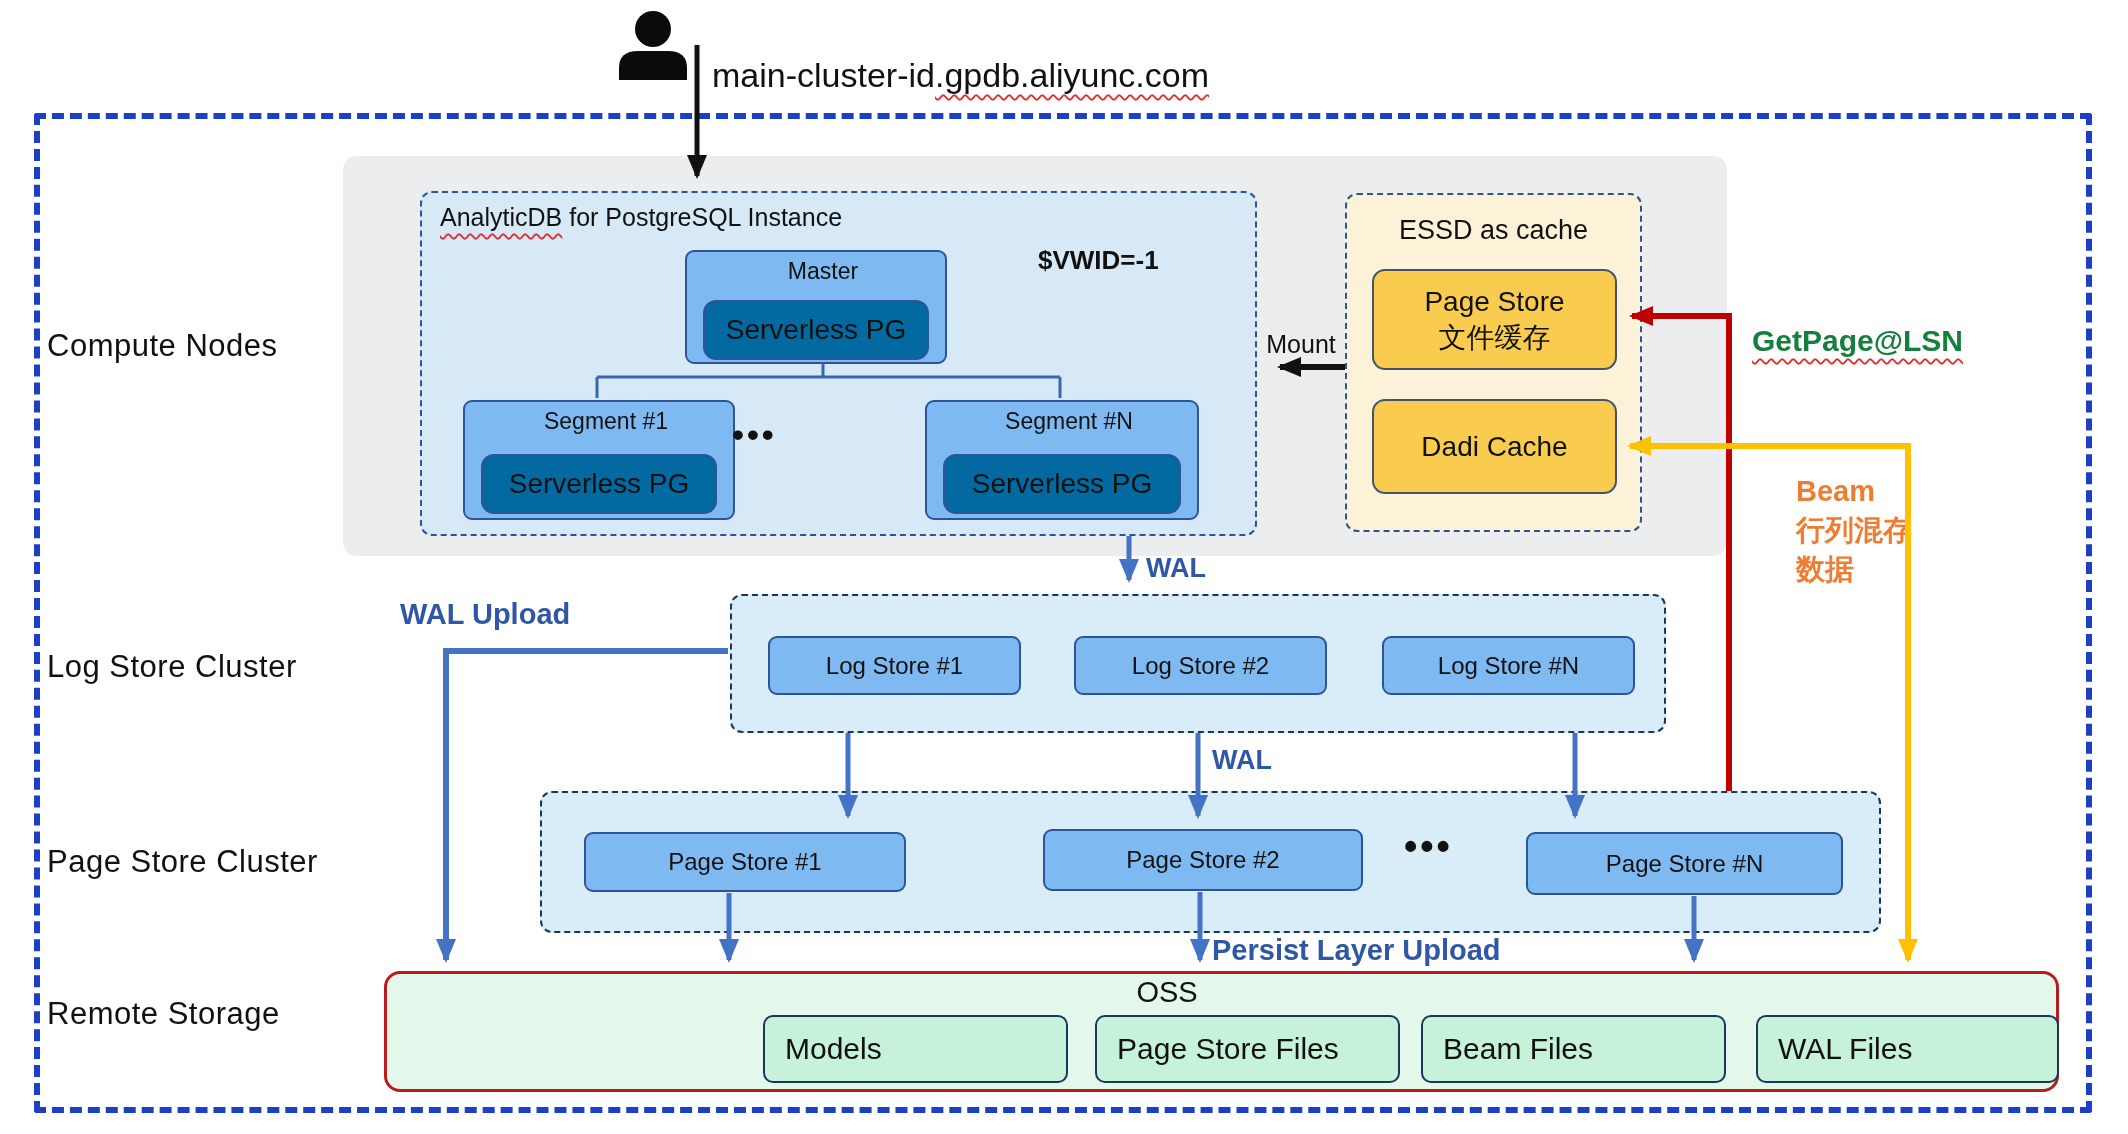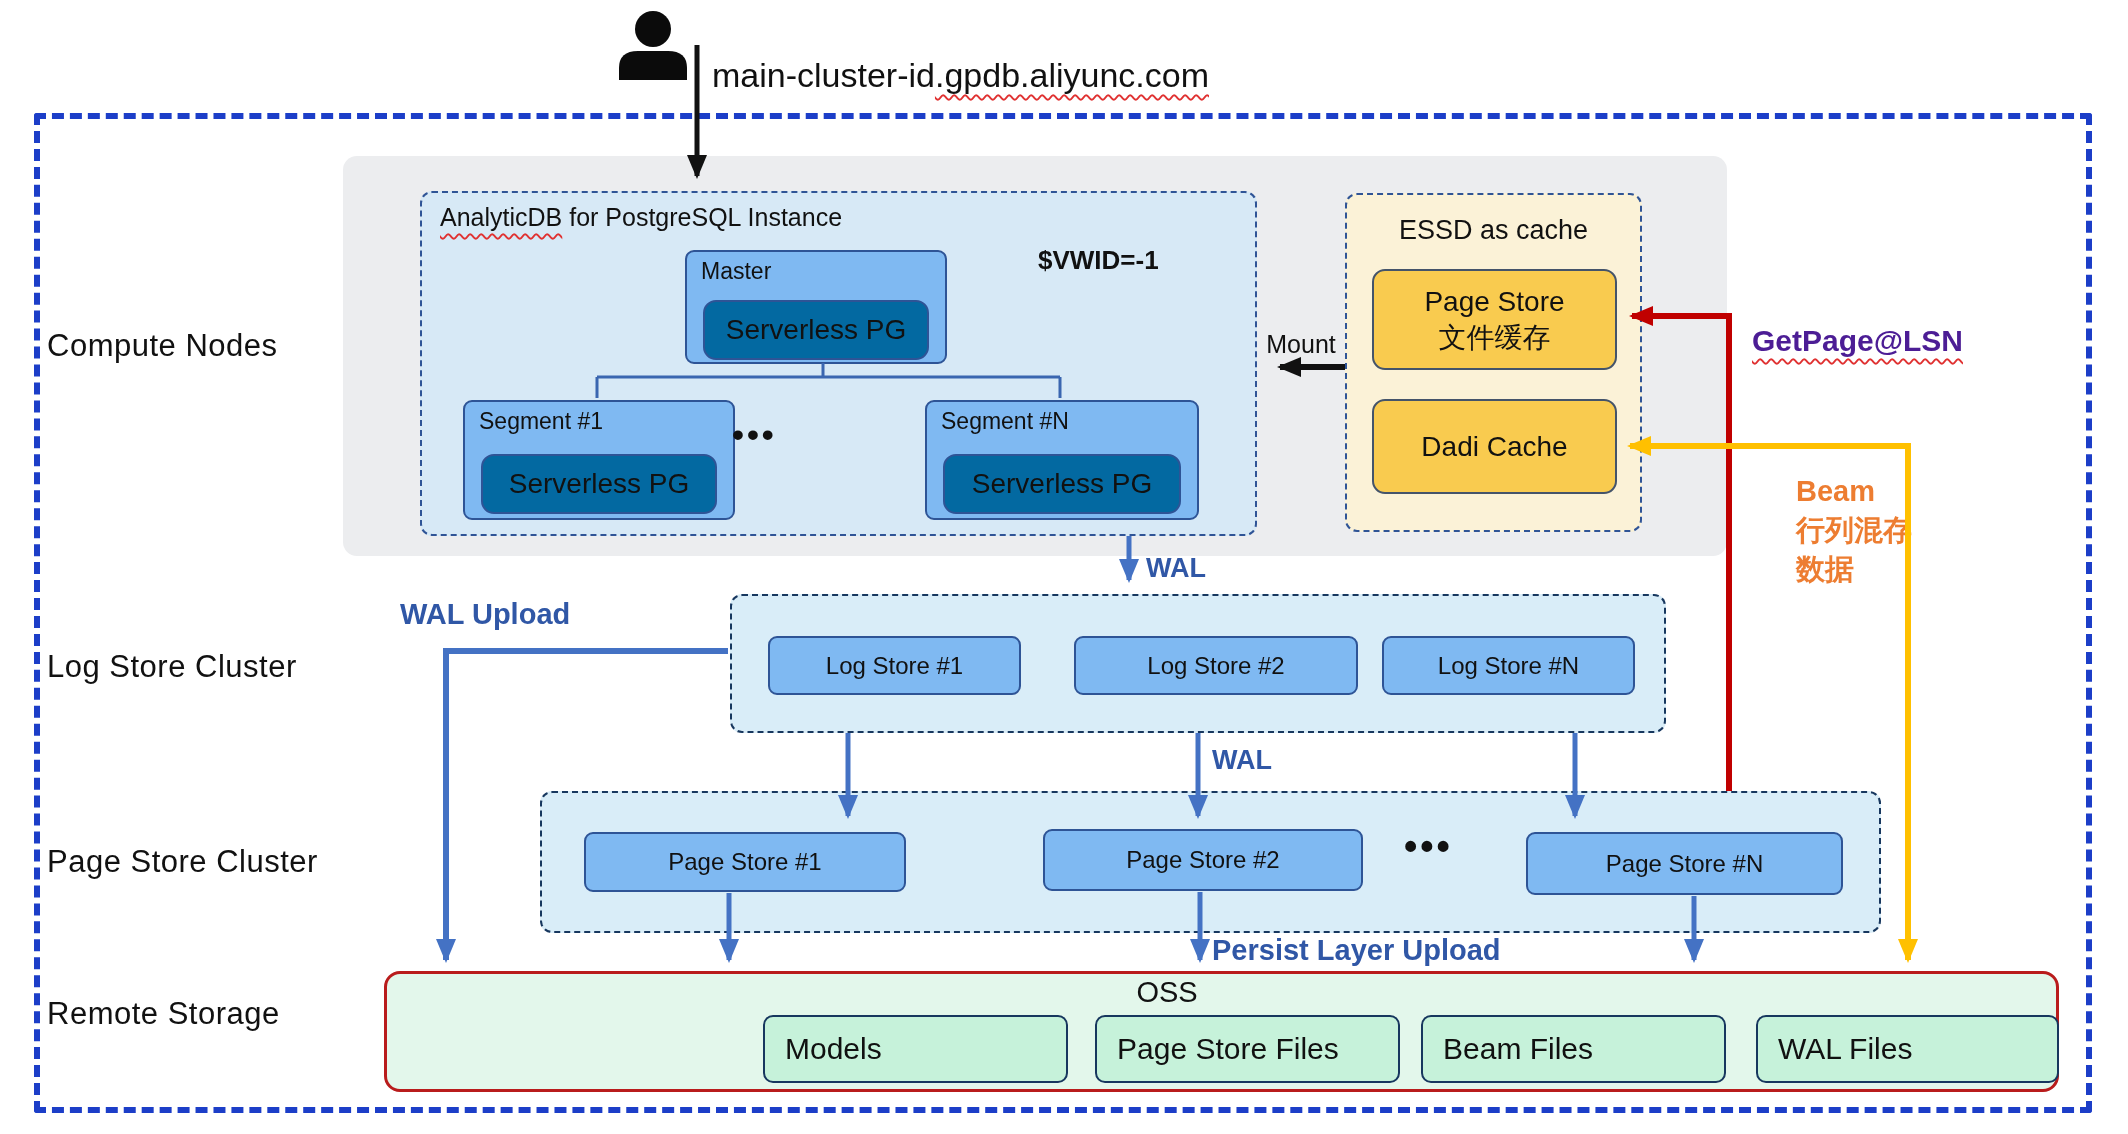--- a/index.html
+++ b/index.html
@@ -12,21 +12,21 @@
   .outer-boundary{left:34px;top:113px;width:2046px;height:988px;border:6px dashed #1C3EC8;border-radius:3px;}
   
   .gray-panel{left:343px;top:156px;width:1384px;height:400px;background:#ECEDEF;border-radius:14px;}
   
   .cluster{background:#D9EDF8;border:2px dashed #2F5496;border-radius:12px;}
   .adb-box{left:420px;top:191px;width:833px;height:341px;background:#D7E9F6;}
   .log-cluster{left:730px;top:594px;width:932px;height:135px;border-color:#17375E;}
   .page-cluster{left:540px;top:791px;width:1337px;height:138px;border-color:#17375E;}
   
   .node{position:absolute;background:#7FB9F2;border:2px solid #2E5496;border-radius:9px;box-sizing:border-box;}
-  .node-label{position:absolute;left:14px;right:0;top:6px;font-size:23px;}
+  .node-label{position:absolute;left:14px;right:0;top:6px;text-align:center;font-size:23px;}
   .node-inner{position:absolute;left:16px;right:16px;height:56px;background:#0369a1;border:2px solid #2E5496;border-radius:13px;
     display:flex;align-items:center;justify-content:center;font-size:28px;}
   .flat-node{position:absolute;background:#7FB9F2;border:2px solid #2E5496;border-radius:9px;box-sizing:border-box;
     display:flex;align-items:center;justify-content:center;font-size:24px;}
   
   .essd-panel{left:1345px;top:193px;width:297px;height:339px;background:#FBF2D7;border:2px dashed #2F5496;border-radius:12px;box-sizing:border-box;}
   .essd-title{position:absolute;left:0;right:0;top:20px;text-align:center;font-size:27px;}
   .cache-box{position:absolute;left:25px;width:245px;background:#F9CB4F;border:2px solid #44546A;border-radius:13px;box-sizing:border-box;
     display:flex;flex-direction:column;align-items:center;justify-content:center;font-size:28px;line-height:36px;}
   
@@ -35,21 +35,21 @@
   .oss-item{position:absolute;top:41px;height:68px;background:#C6F2DA;border:2px solid #17375E;border-radius:10px;box-sizing:border-box;
     display:flex;align-items:center;font-size:30px;padding-left:20px;}
   
   .row-label{font-size:31px;letter-spacing:0.5px;white-space:nowrap;}
   .blue-note{color:#3057A6;font-weight:bold;white-space:nowrap;}
   .wavy{text-decoration:underline wavy #E03131;text-decoration-thickness:2px;text-underline-offset:7px;}
   .domain-text{font-size:34px;white-space:nowrap;}
   .adb-title{position:absolute;left:18px;top:10px;font-size:25px;white-space:nowrap;}
   .vwid{position:absolute;left:616px;top:52px;font-size:26px;font-weight:bold;}
   .dots{position:absolute;font-weight:bold;color:#111;letter-spacing:3px;white-space:nowrap;}
-  .getpage{left:1752px;top:324px;font-size:30px;font-weight:bold;color:#4c1d95;white-space:nowrap;
+  .getpage{left:1752px;top:324px;font-size:30px;font-weight:bold;color:#15803d;white-space:nowrap;
     text-decoration:underline wavy #E03131;text-decoration-thickness:2px;text-underline-offset:7px;text-align:center;}
   .beam{left:1796px;top:472px;font-size:29px;font-weight:bold;color:#ED7D31;line-height:39px;white-space:nowrap;}
   .mount{left:1256px;top:330px;width:90px;text-align:center;font-size:25px;white-space:nowrap;}
   svg.arrows{position:absolute;left:0;top:0;width:2128px;height:1134px;pointer-events:none;z-index:20;}
   .under{z-index:1}.mid{z-index:5}.over{z-index:10}
 </style>
 </head>
 <body>
 
 <div class="stage">
@@ -114,21 +114,21 @@
     <div>行列混存</div>
     <div>数据</div>
   </div>
   <div class="abs blue-note mid" style="left:1146px;top:553px;font-size:27px;">WAL</div>
   <div class="abs blue-note mid" style="left:1212px;top:745px;font-size:27px;">WAL</div>
   <div class="abs blue-note mid" style="left:400px;top:598px;font-size:29px;">WAL Upload</div>
   <div class="abs blue-note mid" style="left:1212px;top:934px;font-size:29px;">Persist Layer Upload</div>
 
   <div class="abs cluster log-cluster mid">
     <div class="flat-node" style="left:36px;top:40px;width:253px;height:59px;">Log Store #1</div>
-    <div class="flat-node" style="left:342px;top:40px;width:284px;height:59px;">Log Store #2</div>
+    <div class="flat-node" style="left:342px;top:40px;width:253px;height:59px;">Log Store #2</div>
     <div class="flat-node" style="left:650px;top:40px;width:253px;height:59px;">Log Store #N</div>
   </div>
 
   <div class="abs cluster page-cluster mid">
     <div class="flat-node" style="left:42px;top:39px;width:322px;height:60px;">Page Store #1</div>
     <div class="flat-node" style="left:501px;top:36px;width:320px;height:62px;">Page Store #2</div>
     <div class="dots" style="left:862px;top:32px;font-size:38px;">•••</div>
     <div class="flat-node" style="left:984px;top:39px;width:317px;height:63px;">Page Store #N</div>
   </div>
 

